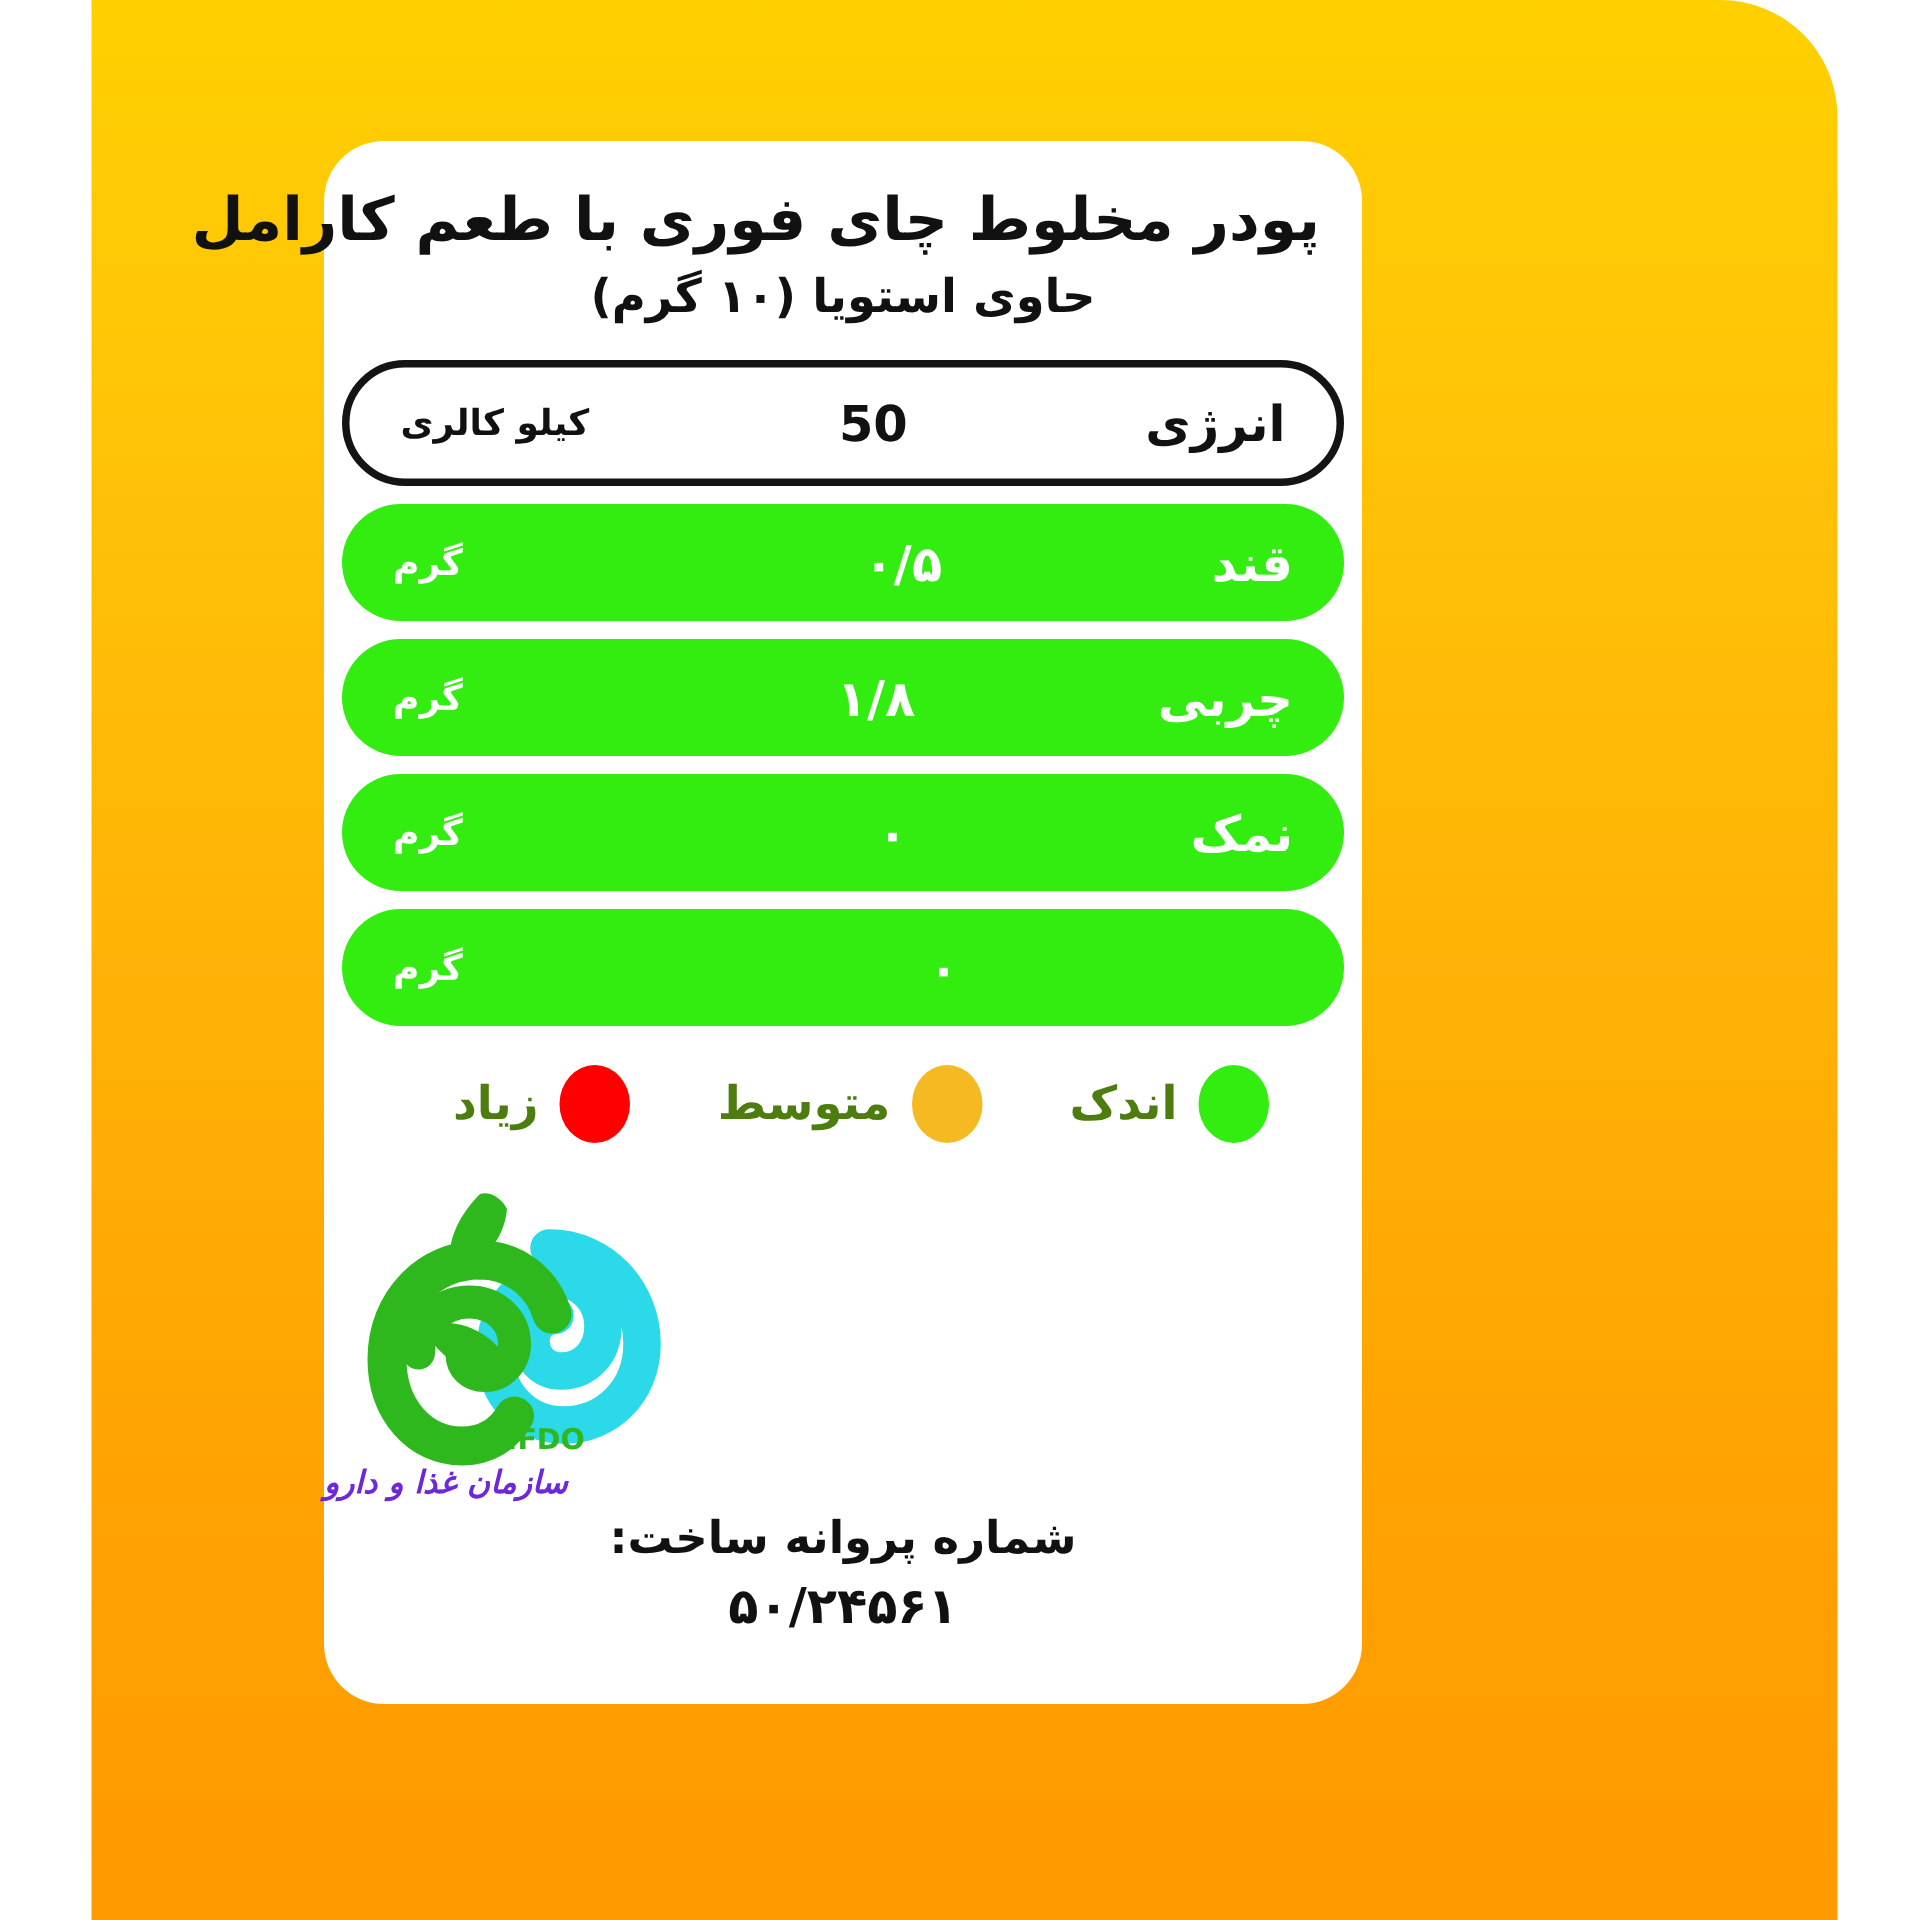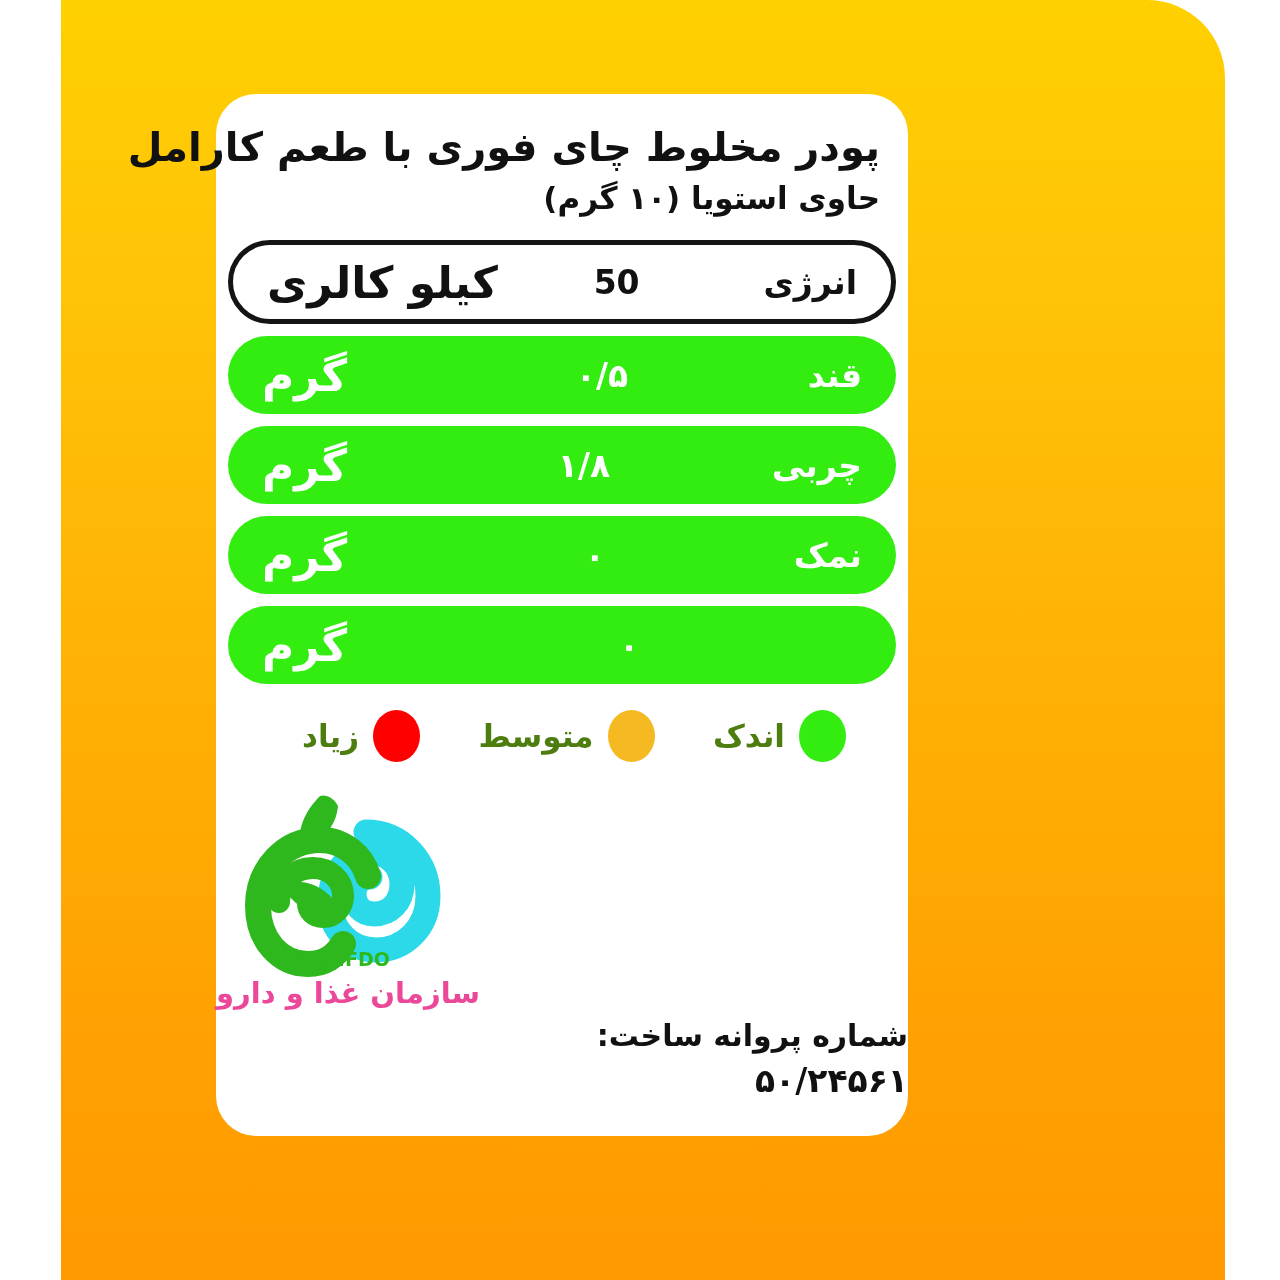--- a/index.html
+++ b/index.html
@@ -64,21 +64,21 @@
     letter-spacing: -0.4px;
     white-space: nowrap;
     text-align: left;
   }
   .product-subtitle {
     font-size: 31px;
     font-weight: 700;
     color: #111111;
     line-height: 1.3;
     margin-top: 6px;
-    text-align: right;
+    text-align: center;
     white-space: nowrap;
   }
 
   
   .rows {
     margin-top: 22px;
     padding: 0 12px 0 12px;
     direction: rtl;
   }
   .nrow {
@@ -106,21 +106,21 @@
   }
   .nvalue {
     font-size: 33px;
     font-weight: 700;
     flex: 1 1 auto;
     text-align: center;
     white-space: nowrap;
     padding-right: 28px;
   }
   .nunit {
-    font-size: 44px;
+    font-size: 24px;
     font-weight: 700;
     flex: 0 0 auto;
     white-space: nowrap;
     min-width: 162px;
     text-align: left;
   }
   .energy .nlabel,
   .energy .nvalue,
   .energy .nunit { color: #111111; }
 
@@ -168,20 +168,21 @@
     margin-top: 22px;
     display: flex;
     flex-direction: column;
     align-items: flex-end;
   }
   .logo-svg { display: block; }
 
   
   .license {
     margin-top: 6px;
+    text-align: center;
     direction: rtl;
   }
   .license-label {
     font-size: 30px;
     font-weight: 700;
     color: #111111;
     line-height: 1.35;
   }
   .license-number {
     font-size: 33px;
@@ -267,21 +268,21 @@
 
         <path d="M63 118 C63 98 78 84 97 84 C114 84 127 96 127 112
                  C127 124 118 133 107 133 C98 133 92 127 92 119" fill="none" stroke="#2EB81E" stroke-width="22" stroke-linecap="round"></path>
 
         <path d="M104 12 C88 28 80 48 86 62 C104 60 120 44 122 22 C118 14 110 10 104 12 Z" fill="#2EB81E"></path>
 
         <path d="M70 108 C84 128 106 136 124 128 C118 110 98 96 76 98 C70 100 68 104 70 108 Z" fill="#2EB81E"></path>
 
         <text x="126" y="182" font-family="'DejaVu Sans','Liberation Sans',sans-serif" font-size="19" font-weight="700" fill="#2EB81E" text-anchor="middle">I.R.I.FDO</text>
       </svg>
-      <div style="font-size:29px;font-weight:700;color:#ec4899;margin-top:-8px;direction:rtl;">سازمان غذا و دارو</div>
+      <div style="font-size:21px;font-weight:700;color:#6d28d9;margin-top:-8px;direction:rtl;font-style:italic;">سازمان غذا و دارو</div>
     </div>
 
     <div class="license">
       <div class="license-label">شماره پروانه ساخت:</div>
       <div class="license-number">۵۰/۲۴۵۶۱</div>
     </div>
 
   </div>
 </div>
 

